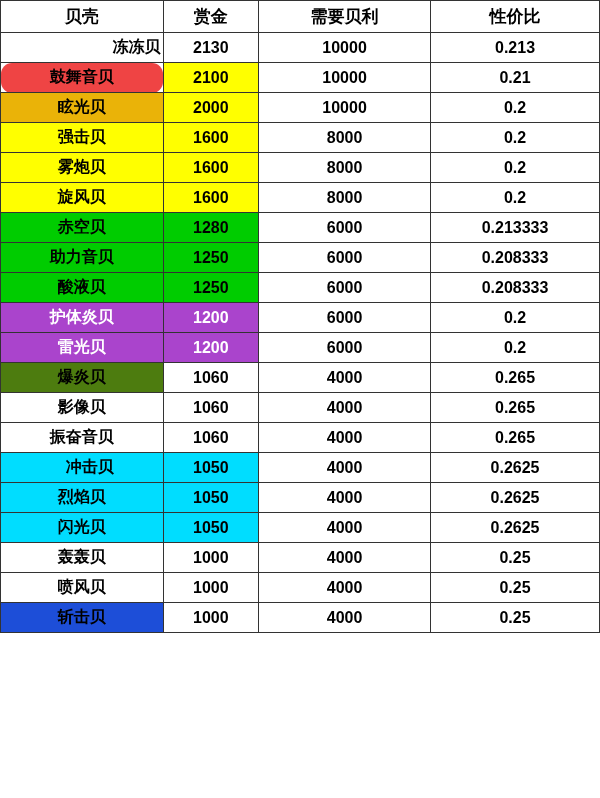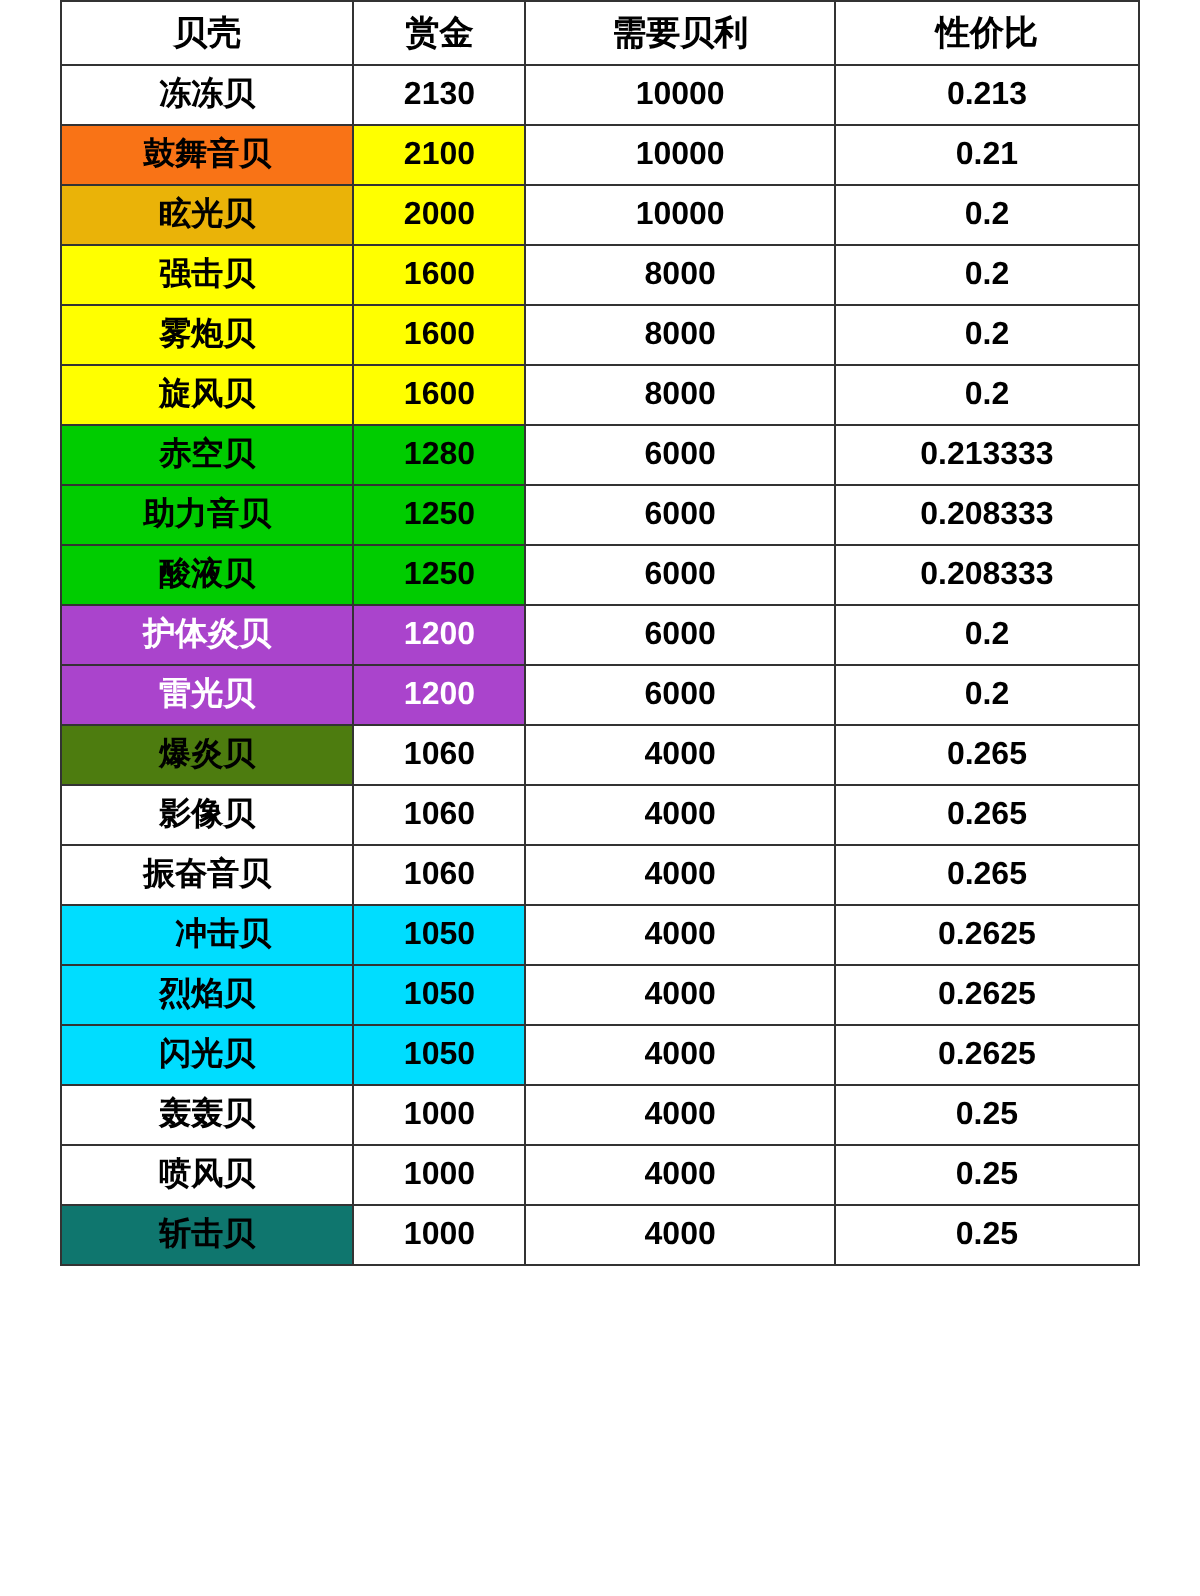--- a/index.html
+++ b/index.html
@@ -4,21 +4,21 @@
   <style>
     * { box-sizing: border-box; margin: 0; padding: 0; }
     body {
       font-family: "Microsoft YaHei", "SimHei", sans-serif;
       background: #fff;
       display: flex;
       justify-content: center;
       align-items: flex-start;
     }
     .table-wrapper {
-      width: 540px;
+      width: 600px;
     }
     table {
       width: 100%;
       border-collapse: collapse;
     }
     th, td {
       border: 1px solid #333;
       text-align: center;
       padding: 4px 2px;
       font-size: 16px;
@@ -42,27 +42,27 @@
     <thead>
       <tr>
         <th>贝壳</th>
         <th>赏金</th>
         <th>需要贝利</th>
         <th>性价比</th>
       </tr>
     </thead>
     <tbody id="table-body">
     <tr>
-          <td style="background-color: rgb(255, 255, 255); color: rgb(0, 0, 0);">冻冻贝</td>
+          <td style="background-color: rgb(255, 255, 255); color: rgb(0, 0, 0); text-align: right;">冻冻贝</td>
           <td class="bounty-cell" style="background-color: rgb(255, 255, 255); color: rgb(0, 0, 0);">2130</td>
           <td>10000</td>
           <td>0.213</td>
         </tr>
         <tr>
-          <td style="background-color: #f97316; color: rgb(0, 0, 0);">鼓舞音贝</td>
+          <td style="background-color: #ef4444; color: rgb(0, 0, 0); border-radius: 11px;">鼓舞音贝</td>
           <td class="bounty-cell" style="background-color: rgb(255, 255, 0); color: rgb(0, 0, 0);">2100</td>
           <td>10000</td>
           <td>0.21</td>
         </tr>
         <tr>
           <td style="background-color: #eab308; color: rgb(0, 0, 0);">眩光贝</td>
           <td class="bounty-cell" style="background-color: rgb(255, 255, 0); color: rgb(0, 0, 0);">2000</td>
           <td>10000</td>
           <td>0.2</td>
         </tr>
@@ -156,20 +156,20 @@
           <td>4000</td>
           <td>0.25</td>
         </tr>
         <tr>
           <td style="background-color: rgb(255, 255, 255); color: rgb(0, 0, 0);">喷风贝</td>
           <td class="bounty-cell" style="background-color: rgb(255, 255, 255); color: rgb(0, 0, 0);">1000</td>
           <td>4000</td>
           <td>0.25</td>
         </tr>
         <tr>
-          <td style="background-color: #0f766e; color: rgb(0, 0, 0);">斩击贝</td>
+          <td style="background-color: #1d4ed8; color: rgb(0, 0, 0);">斩击贝</td>
           <td class="bounty-cell" style="background-color: rgb(255, 255, 255); color: rgb(0, 0, 0);">1000</td>
           <td>4000</td>
           <td>0.25</td>
         </tr>
       </tbody>
   </table>
 </div>
 
 </body></html>

